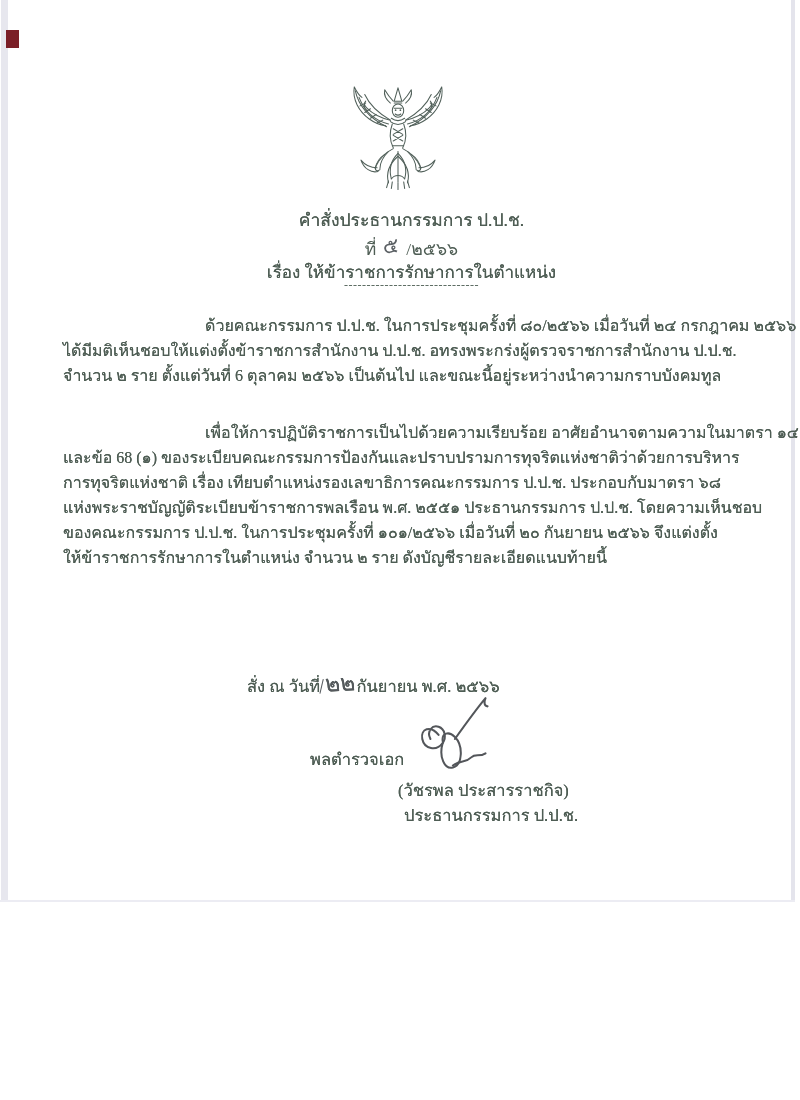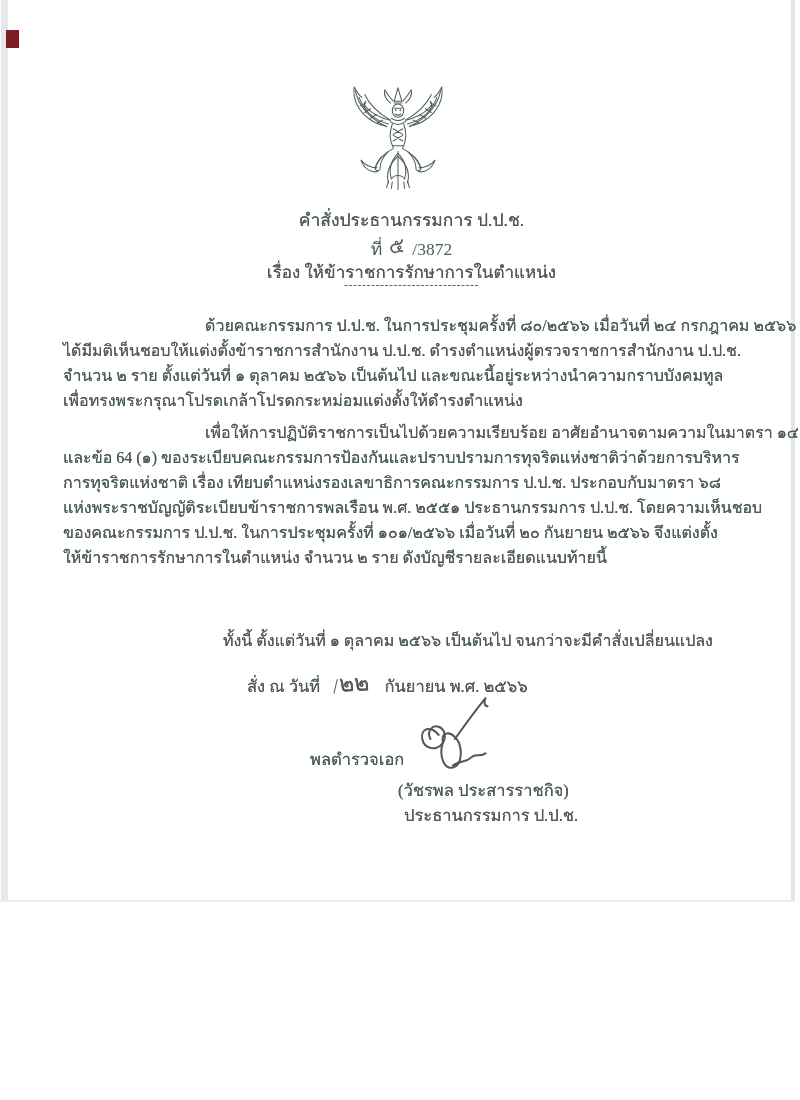--- a/index.html
+++ b/index.html
@@ -25,21 +25,21 @@
   .hand{color:#5c6165;font-size:21px;display:inline-block;transform:rotate(-6deg) translateY(-2px);}
   .doc-subject{left:0;right:5px;top:258px;text-align:center;font-size:17px;text-shadow:0 0 .4px #4e5d54;}
   .doc-divider{left:0;right:5px;top:278px;text-align:center;font-size:12px;letter-spacing:.5px;color:#55655c;}
   
   .par{left:63px;width:680px;font-size:16px;line-height:25px;text-shadow:0 0 .4px #4e5d54;}
   .par .ln{white-space:nowrap;}
   .par .indent{text-indent:142px;}
   .p1{top:313px;}
   .p2{top:420px;}
   .closing{left:63px;top:628px;font-size:16px;white-space:nowrap;text-indent:160px;text-shadow:0 0 .4px #4e5d54;}
-  .dateline{left:247px;top:666px;display:flex;align-items:baseline;gap:15px;font-size:16.5px;text-shadow:0 0 .4px #4e5d54;}
+  .dateline{left:247px;top:666px;display:flex;align-items:baseline;gap:1px;font-size:16.5px;text-shadow:0 0 .4px #4e5d54;}
   .hand2{color:#55595d;font-size:23px;transform:rotate(-3deg) translateY(-1px);display:inline-block;}
   .hand2::before{content:"";display:inline-block;width:0;height:15px;border-left:1.6px solid #55595d;transform:rotate(16deg);margin-right:3px;vertical-align:-2px;}
   
   .sig-rank{left:310px;top:746px;font-size:16.5px;text-shadow:0 0 .4px #4e5d54;font-family:Liberation Serif, serif;}
   .sig-name{left:398px;top:777px;font-size:16.5px;text-shadow:0 0 .4px #4e5d54;}
   .sig-title{left:404px;top:802px;font-size:16.5px;text-shadow:0 0 .4px #4e5d54;}
   .signature{left:408px;top:694px;width:102px;height:90px;}
   .signature path{stroke:#53565a;stroke-width:2;fill:none;stroke-linecap:round;stroke-linejoin:round;}
 </style>
 </head>
@@ -82,43 +82,41 @@
       <path d="M38,87 C31,87 25,84 21,79 C24,88 32,93 39,91"></path>
     </g>
     <use href="#half" transform="translate(120,0) scale(-1,1)"></use>
   </svg>
 
   <div class="abs doc-title">คำสั่งประธานกรรมการ ป.ป.ช.</div>
 
   <div class="abs doc-no">
     <span>ที่</span>
     <span class="hand">๕</span>
-    <span>/3872</span>
+    <span>/๒๕๖๖</span>
   </div>
 
   <div class="abs doc-subject">เรื่อง ให้ข้าราชการรักษาการในตำแหน่ง</div>
   <div class="abs doc-divider">------------------------------</div>
 
   <div class="abs par p1">
     <div class="ln indent">ด้วยคณะกรรมการ ป.ป.ช. ในการประชุมครั้งที่ ๘๐/๒๕๖๖ เมื่อวันที่ ๒๔ กรกฎาคม ๒๕๖๖</div>
-    <div class="ln">ได้มีมติเห็นชอบให้แต่งตั้งข้าราชการสำนักงาน ป.ป.ช. ดำรงตำแหน่งผู้ตรวจราชการสำนักงาน ป.ป.ช.</div>
-    <div class="ln">จำนวน ๒ ราย ตั้งแต่วันที่ ๑ ตุลาคม ๒๕๖๖ เป็นต้นไป และขณะนี้อยู่ระหว่างนำความกราบบังคมทูล</div>
-    <div class="ln">เพื่อทรงพระกรุณาโปรดเกล้าโปรดกระหม่อมแต่งตั้งให้ดำรงตำแหน่ง</div>
+    <div class="ln">ได้มีมติเห็นชอบให้แต่งตั้งข้าราชการสำนักงาน ป.ป.ช. อทรงพระกร่งผู้ตรวจราชการสำนักงาน ป.ป.ช.</div>
+    <div class="ln">จำนวน ๒ ราย ตั้งแต่วันที่ 6 ตุลาคม ๒๕๖๖ เป็นต้นไป และขณะนี้อยู่ระหว่างนำความกราบบังคมทูล</div>
   </div>
 
   <div class="abs par p2">
     <div class="ln indent">เพื่อให้การปฏิบัติราชการเป็นไปด้วยความเรียบร้อย อาศัยอำนาจตามความในมาตรา ๑๔๘</div>
-    <div class="ln">และข้อ 64 (๑) ของระเบียบคณะกรรมการป้องกันและปราบปรามการทุจริตแห่งชาติว่าด้วยการบริหาร</div>
+    <div class="ln">และข้อ 68 (๑) ของระเบียบคณะกรรมการป้องกันและปราบปรามการทุจริตแห่งชาติว่าด้วยการบริหาร</div>
     <div class="ln">การทุจริตแห่งชาติ เรื่อง เทียบตำแหน่งรองเลขาธิการคณะกรรมการ ป.ป.ช. ประกอบกับมาตรา ๖๘</div>
     <div class="ln">แห่งพระราชบัญญัติระเบียบข้าราชการพลเรือน พ.ศ. ๒๕๕๑ ประธานกรรมการ ป.ป.ช. โดยความเห็นชอบ</div>
     <div class="ln">ของคณะกรรมการ ป.ป.ช. ในการประชุมครั้งที่ ๑๐๑/๒๕๖๖ เมื่อวันที่ ๒๐ กันยายน ๒๕๖๖ จึงแต่งตั้ง</div>
     <div class="ln">ให้ข้าราชการรักษาการในตำแหน่ง จำนวน ๒ ราย ดังบัญชีรายละเอียดแนบท้ายนี้</div>
   </div>
 
-  <div class="abs closing">ทั้งนี้ ตั้งแต่วันที่ ๑ ตุลาคม ๒๕๖๖ เป็นต้นไป จนกว่าจะมีคำสั่งเปลี่ยนแปลง</div>
 
   <div class="abs dateline">
     <span>สั่ง ณ วันที่</span>
     <span class="hand2">๒๒</span>
     <span>กันยายน พ.ศ. ๒๕๖๖</span>
   </div>
 
   <div class="abs sig-rank">พลตำรวจเอก</div>
 
   <svg class="abs signature" viewBox="0 0 100 88" aria-hidden="true">

